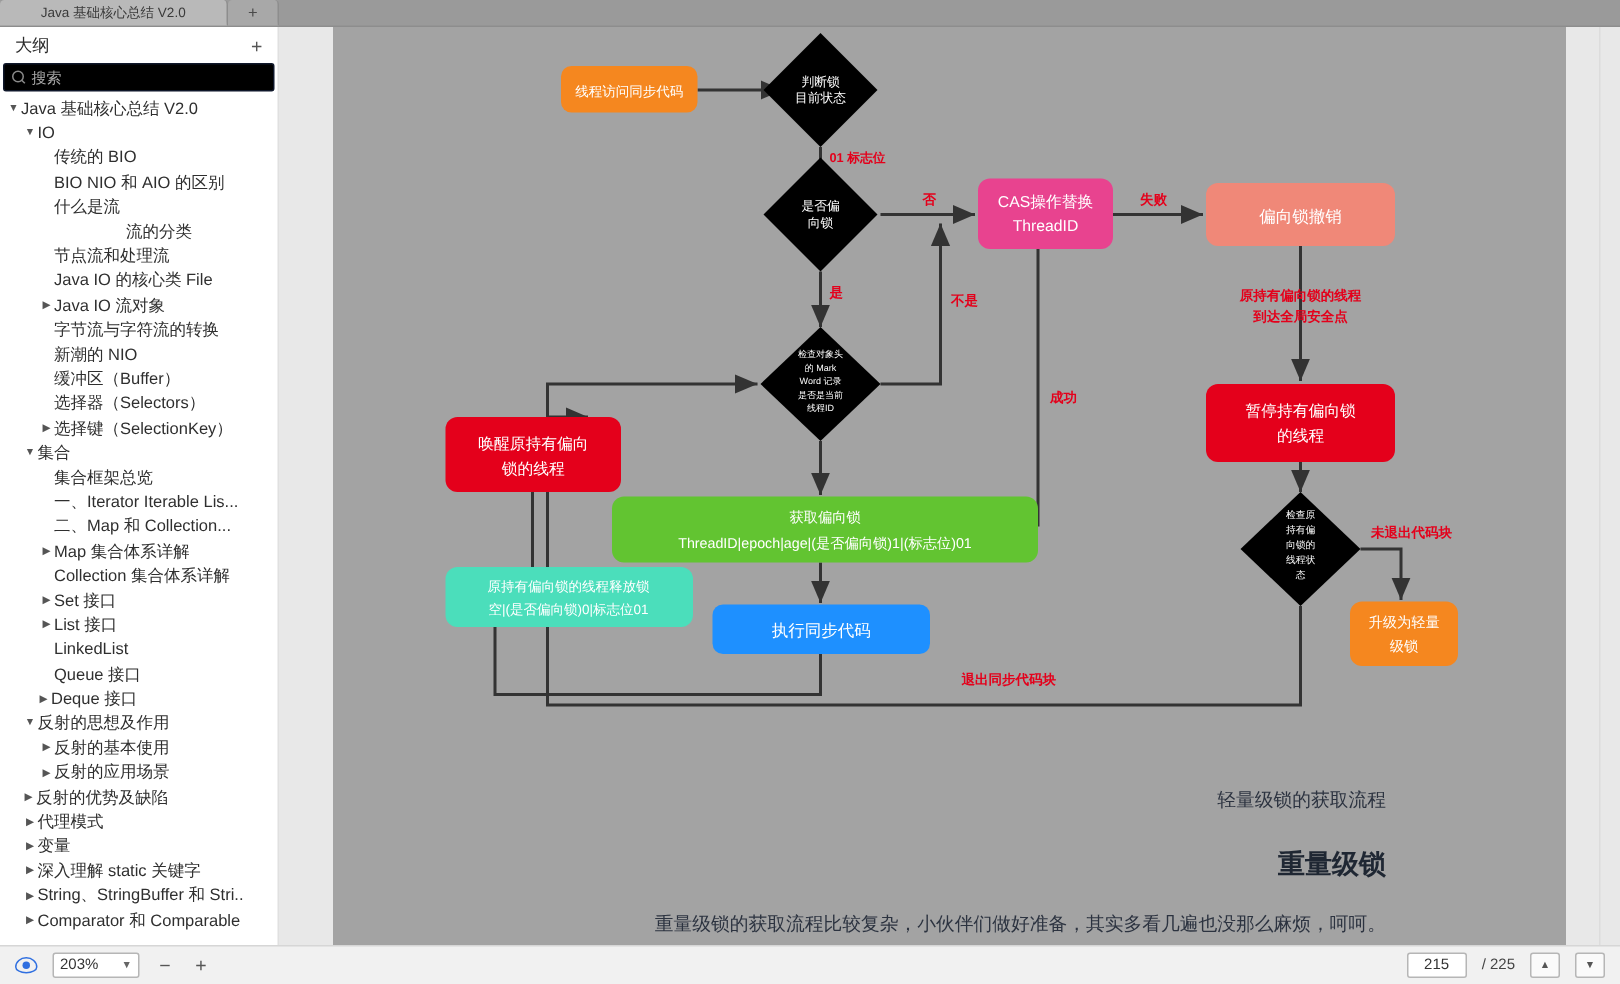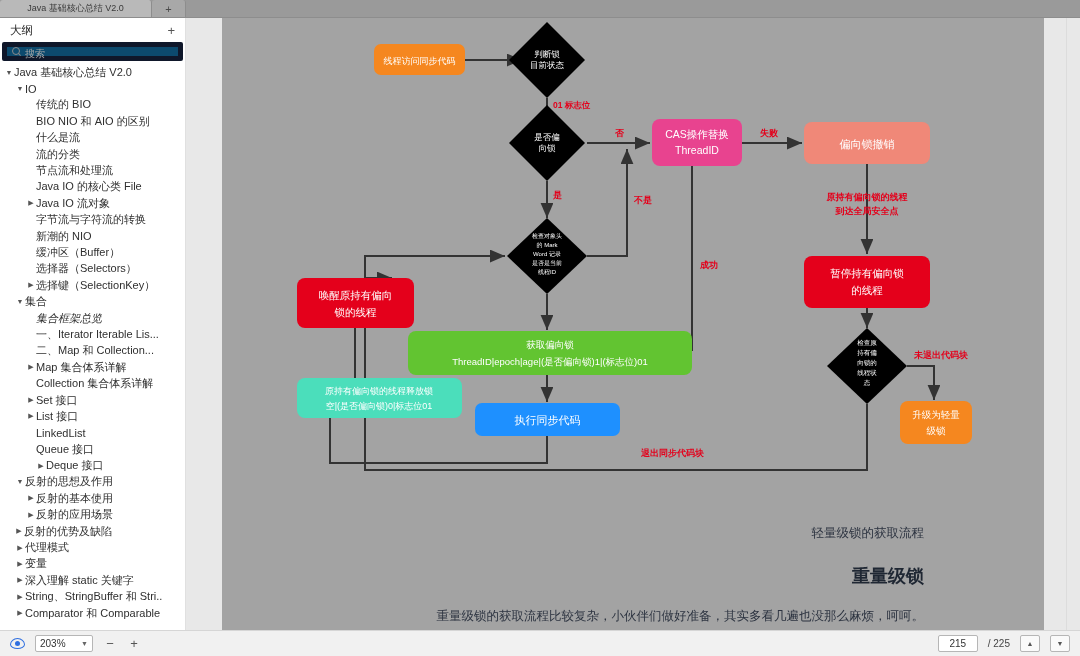--- a/index.html
+++ b/index.html
@@ -37,22 +37,22 @@
     width: 186px; flex: 0 0 186px; background: #ffffff;
     display: flex; flex-direction: column; border-right: 1px solid #e0e0e0;
   }
   .sb-head {
     height: 24px; display: flex; align-items: center; padding: 0 10px;
     font-size: 11.5px; color: #2b2b2b; justify-content: space-between;
     flex: 0 0 24px;
   }
   .sb-head .plus { font-size: 13px; color: #555; line-height: 1; }
   .sb-search {
-    height: 19px; margin: 0 2px 2px 2px; border: 5px solid #0f172a; border-radius: 2px;
-    display: flex; gap: 4px; padding: 0 5px; background: #0c4a6e;
+    height: 19px; margin: 0 2px 2px 2px; border: 1px solid #0f172a; border-radius: 2px;
+    display: flex; align-items: center; gap: 4px; padding: 0 5px; background: #000000;
     flex: 0 0 19px;
   }
   .sb-search .mag { width: 9px; height: 9px; position: relative; flex: 0 0 9px; }
   .sb-search .mag::before {
     content: ""; position: absolute; width: 6px; height: 6px; border: 1px solid #8a8a8a;
     border-radius: 50%; left: 0; top: 0;
   }
   .sb-search .mag::after {
     content: ""; position: absolute; width: 3px; height: 1px; background: #8a8a8a;
     transform: rotate(45deg); left: 5.5px; top: 7px;
@@ -160,21 +160,21 @@
             <span class="lbl">传统的 BIO</span>
           </div>
           <div class="node" style="padding-left: 26px;">
             <span class="caret"></span>
             <span class="lbl">BIO NIO 和 AIO 的区别</span>
           </div>
           <div class="node" style="padding-left: 26px;">
             <span class="caret"></span>
             <span class="lbl">什么是流</span>
           </div>
-          <div class="node" style="padding-left: 26px;">
+          <div class="node" style="padding-left: 26px; margin-left: 48px;">
             <span class="caret"></span>
             <span class="lbl">流的分类</span>
           </div>
           <div class="node" style="padding-left: 26px;">
             <span class="caret"></span>
             <span class="lbl">节点流和处理流</span>
           </div>
           <div class="node" style="padding-left: 26px;">
             <span class="caret"></span>
             <span class="lbl">Java IO 的核心类 File</span>
@@ -200,21 +200,21 @@
             <span class="lbl">选择器（Selectors）</span>
           </div>
           <div class="node" style="padding-left: 26px;">
             <span class="caret right"></span>
             <span class="lbl">选择键（SelectionKey）</span>
           </div>
           <div class="node" style="padding-left: 15px;">
             <span class="caret down"></span>
             <span class="lbl">集合</span>
           </div>
-          <div class="node" style="padding-left: 26px; font-style: italic;">
+          <div class="node" style="padding-left: 26px;">
             <span class="caret"></span>
             <span class="lbl">集合框架总览</span>
           </div>
           <div class="node" style="padding-left: 26px;">
             <span class="caret"></span>
             <span class="lbl">一、Iterator  Iterable Lis...</span>
           </div>
           <div class="node" style="padding-left: 26px;">
             <span class="caret"></span>
             <span class="lbl">二、Map 和 Collection...</span>
@@ -236,21 +236,21 @@
             <span class="lbl">List 接口</span>
           </div>
           <div class="node" style="padding-left: 26px;">
             <span class="caret"></span>
             <span class="lbl">LinkedList</span>
           </div>
           <div class="node" style="padding-left: 26px;">
             <span class="caret"></span>
             <span class="lbl">Queue 接口</span>
           </div>
-          <div class="node" style="padding-left: 36px;">
+          <div class="node" style="padding-left: 24px;">
             <span class="caret right"></span>
             <span class="lbl">Deque 接口</span>
           </div>
           <div class="node" style="padding-left: 15px;">
             <span class="caret down"></span>
             <span class="lbl">反射的思想及作用</span>
           </div>
           <div class="node" style="padding-left: 26px;">
             <span class="caret right"></span>
             <span class="lbl">反射的基本使用</span>

